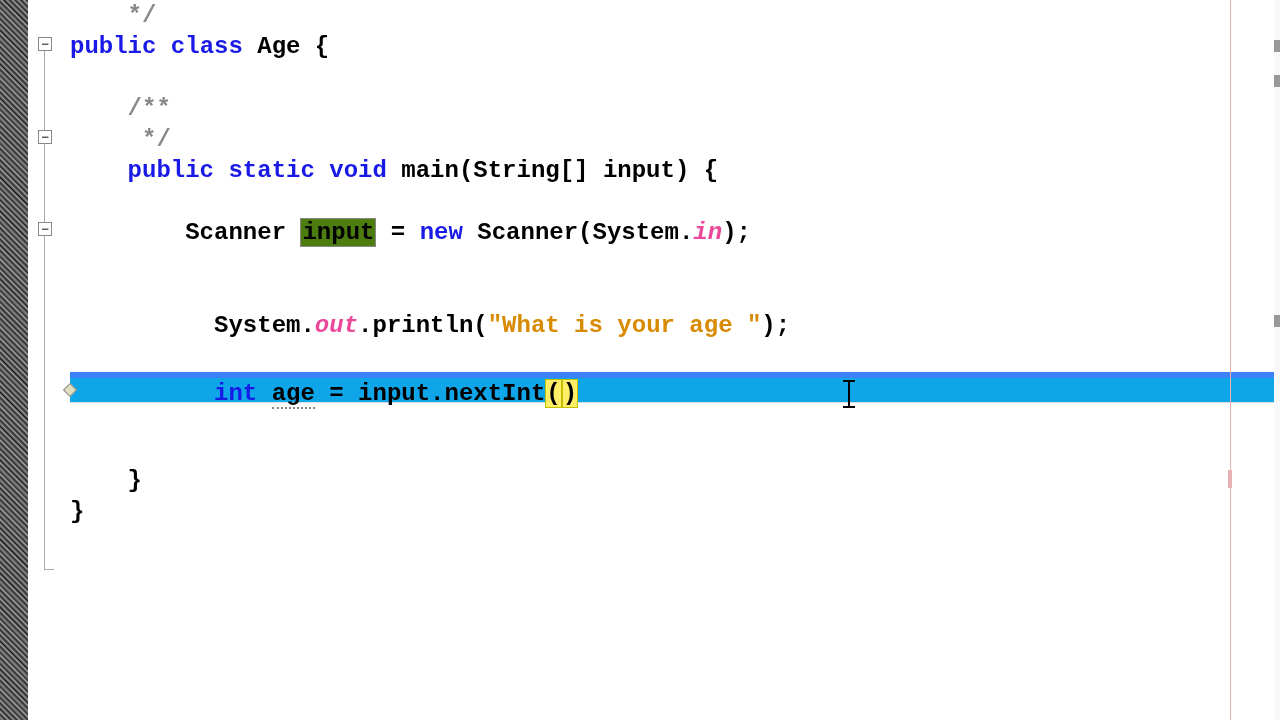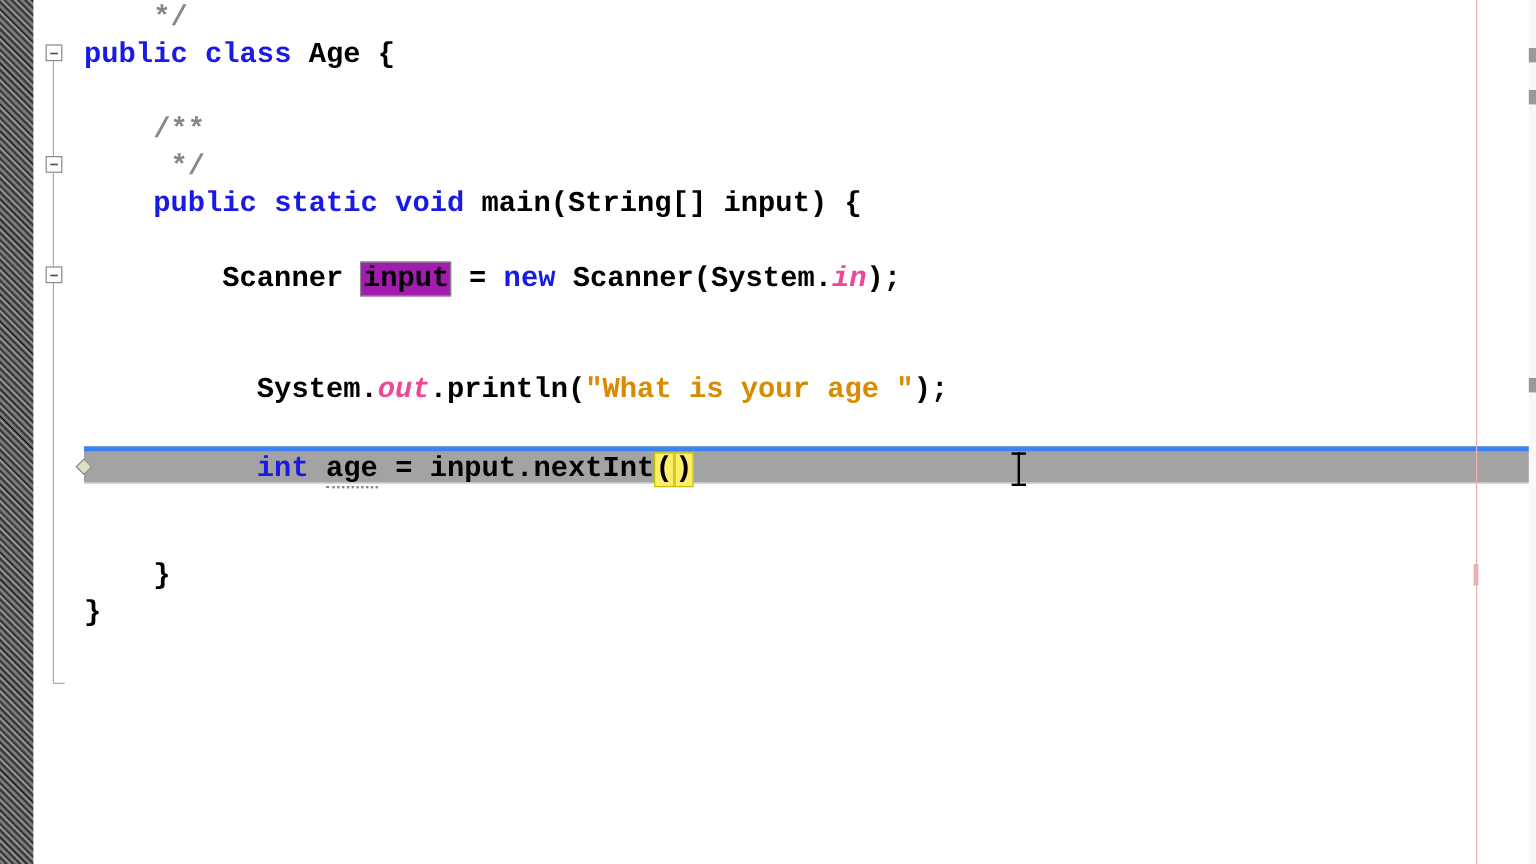--- a/index.html
+++ b/index.html
@@ -75,35 +75,35 @@
       white-space: pre;
       line-height: 31px;
       position: relative;
     }
     .kw { color: #1a1ae6; }
     .plain { color: #000; }
     .str { color: #d88a00; }
     .comment { color: #888; }
     .static-ref { color: #ec4899; font-style: italic; }
     .highlight-var {
-      background: #a21caf;
+      background: #4d7c0f;
       border: 1px solid #888;
       padding: 0 1px;
     }
     .underline-warn {
       border-bottom: 2px dotted #888;
     }
     .paren-match {
       background: #ffee66;
       border: 1px solid #c0c000;
       padding: 0 0;
     }
     .current-line {
-      background: #a3a3a3;
-      border-top: 4px solid #3b82f6;
+      background: #0ea5e9;
+      border-top: 6px solid #3b82f6;
       border-bottom: 1px solid #ddd;
     }
     .modify-marker {
       position: absolute;
       left: -5px;
       top: 50%;
       width: 10px;
       height: 10px;
       transform: translateY(-50%) rotate(45deg);
       background: #e0e0c0;

